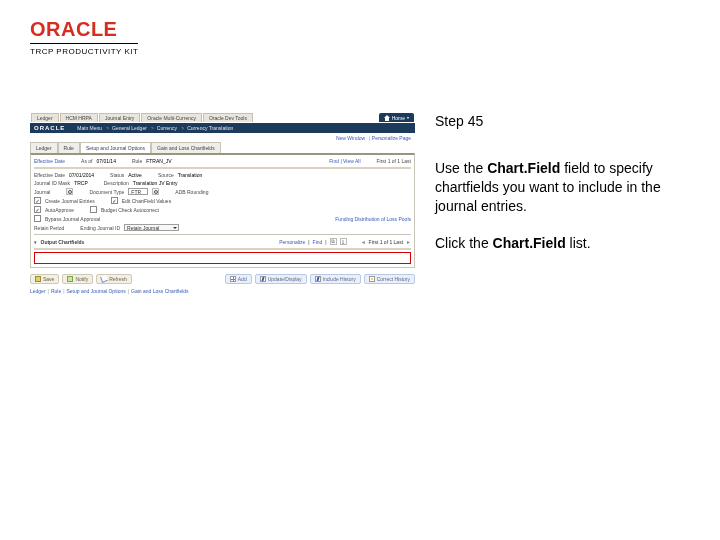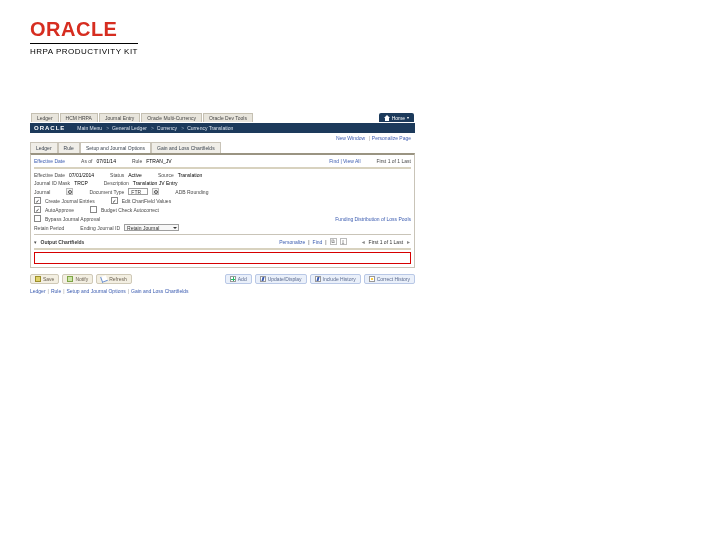--- a/index.html
+++ b/index.html
@@ -418,21 +418,21 @@
   .w30 { width: 30px; }
 </style>
 </head>
 <body>
 
 <div class="page">
 
   <div class="header">
     <div class="brand">
       <span class="oracle">ORACLE</span>
-      <span class="subtitle">HRPA PRODUCTIVITY KIT</span>
+      <span class="subtitle">TRCP PRODUCTIVITY KIT</span>
     </div>
   </div>
 
   <div class="content">
 
     <div class="left">
       <div class="mini">
 
         <div class="tabs-row">
           <span class="tab-chip">Ledger</span>
@@ -603,15 +603,24 @@
             </span>
         </div>
 
         <div class="footer-tabs">
           <span class="link">Ledger</span><span class="sep">|</span><span class="link">Rule</span><span class="sep">|</span><span class="link">Setup and Journal Options</span><span class="sep">|</span><span class="link">Gain and Loss Chartfields</span>
         </div>
 
       </div>
     </div>
 
+    <div class="right">
+      <div class="step">Step 45</div>
+      <div class="para">
+        <span>Use the </span><b>Chart.Field</b><span> field to specify chartfields you want to include in the journal entries.</span>
+      </div>
+      <div class="para">
+        <span>Click the </span><b>Chart.Field</b><span> list.</span>
+      </div>
+    </div>
 
   </div>
 </div>
 
 </body></html>

